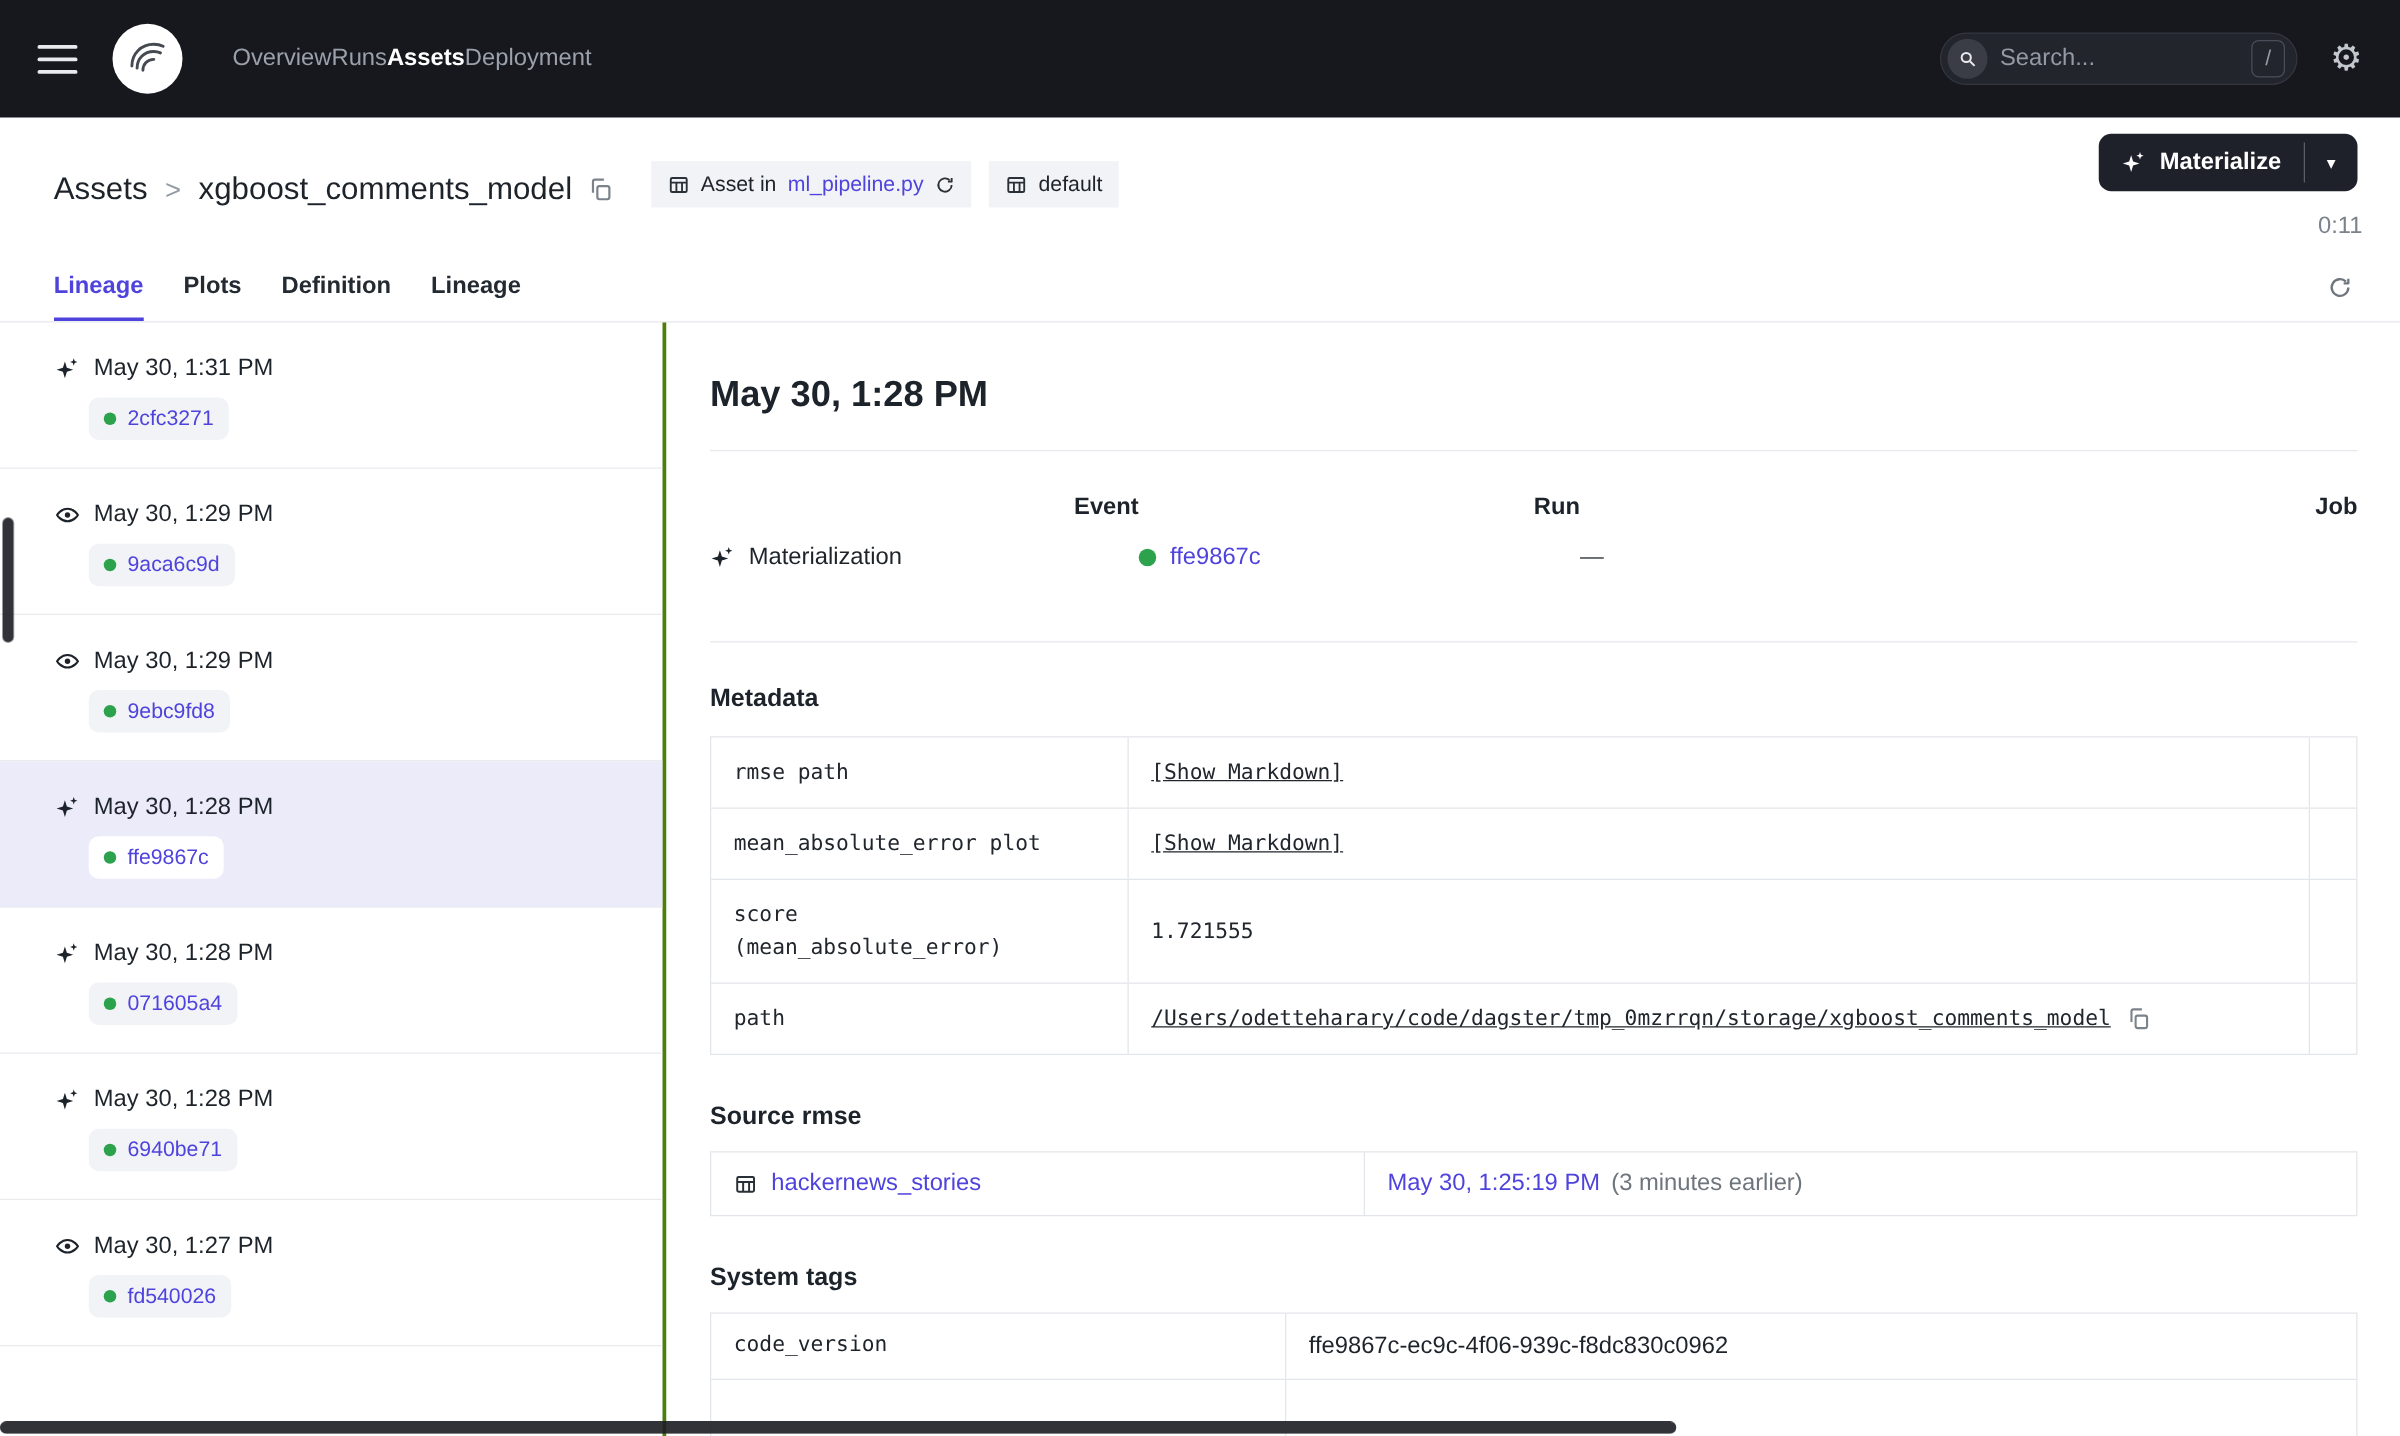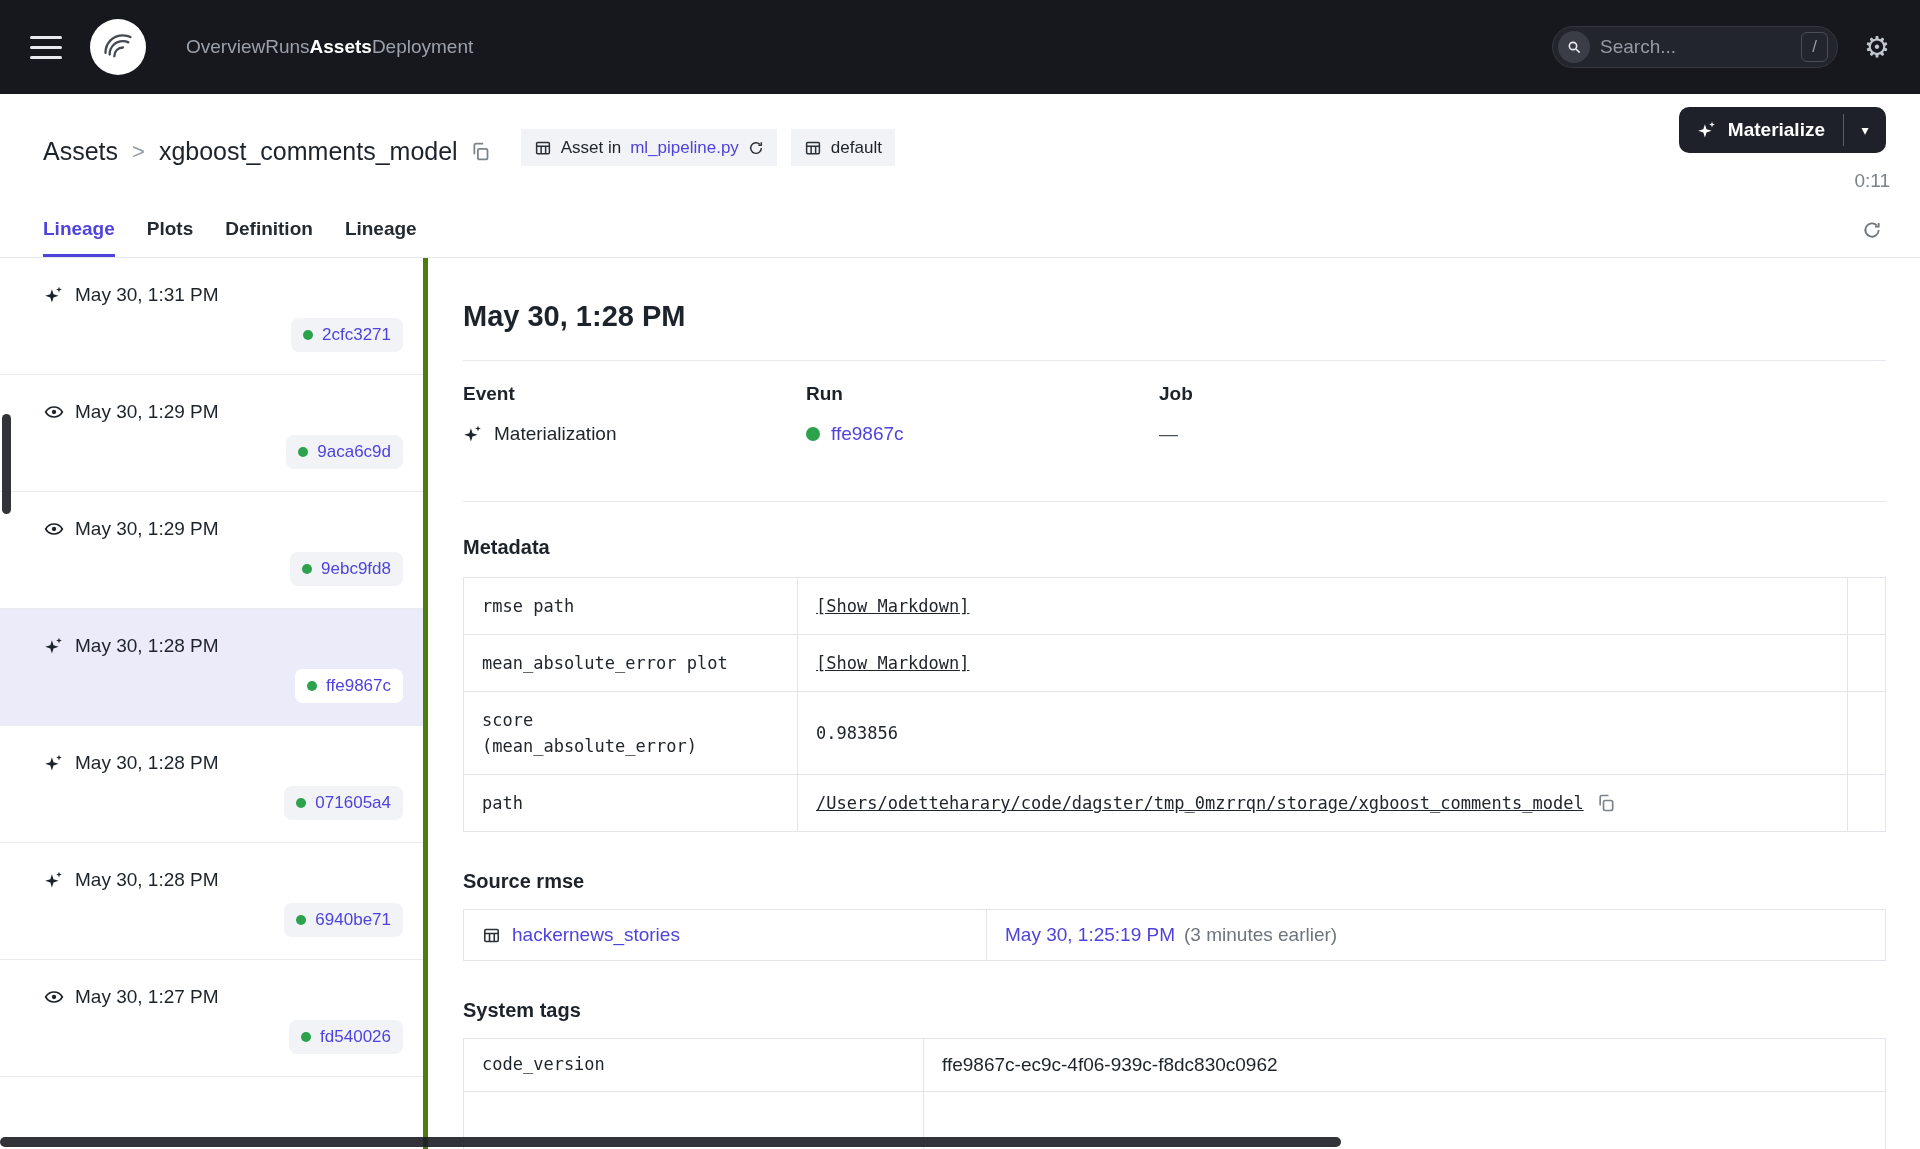--- a/index.html
+++ b/index.html
@@ -46,35 +46,35 @@
 
   
   .tabs-row { height: 92px; display: flex; align-items: flex-end; padding: 0 30px 0 43px; border-bottom: 1px solid #e5e8ec; }
   .tab { font-size: 19px; font-weight: 600; color: #232a31; padding-bottom: 17px; margin-right: 32px; cursor: pointer; }
   .tab.active { color: var(--accent, #4F43DD); box-shadow: inset 0 -3px 0 var(--accent, #4F43DD); }
   .timer { margin-left: auto; display: flex; align-items: center; gap: 28px; padding-bottom: 17px; color: #7b828c; font-size: 19px; flex-direction: column; }
   .timer .icon-btn { color: #6f767e; }
 
   
   .body-row { display: flex; height: 891px; }
-  .sidebar { width: 428px; flex: none; border-right: 5px solid #4d7c0f; overflow: hidden; text-align: right; }
+  .sidebar { width: 533px; flex: none; border-right: 3px solid #4d7c0f; overflow: hidden; }
   .ev-item { padding: 26px 20px 22px 44px; border-bottom: 1px solid #e9ebef; cursor: pointer; }
   .ev-item.sel { background: var(--selected_bg, #ECEBFA); }
   .ev-head { display: flex; align-items: center; gap: 11px; font-size: 19px; color: #1d232a; }
   .ev-head svg { color: #1d232a; flex: none; }
   .run-pill { display: inline-flex; align-items: center; gap: 9px; background: var(--pill_bg, #F1F3F6); border-radius: 8px; height: 34px; padding: 0 12px; margin: 12px 0 0 27px; font-size: 17px; color: var(--accent, #4F43DD); cursor: pointer; }
   .sel .run-pill { background: #fff; }
   .dot { width: 10px; height: 10px; border-radius: 50%; background: var(--green, #2CA24C); flex: none; }
 
   .main { flex: 1; padding: 40px 34px 0 35px; overflow: hidden; }
   .detail-title { font-size: 29px; font-weight: 700; line-height: 36px; }
   hr.div { border: none; border-top: 1px solid #e5e8ec; }
   .hr1 { margin-top: 26px; }
   .hr2 { margin-top: 56px; }
-  .meta-cols { display: grid; grid-template-columns: 343px 353px 1fr; margin-top: 22px; }
+  .meta-cols { display: grid; grid-template-columns: 343px 353px 1fr; margin-top: 34px; text-align: right; }
   .col-label { font-weight: 700; font-size: 19px; }
   .col-value { margin-top: 18px; display: flex; align-items: center; gap: 11px; font-size: 19px; }
   .col-value svg { color: #1d232a; }
   .dot-lg { width: 14px; height: 14px; border-radius: 50%; background: var(--green, #2CA24C); }
   .run-link { color: var(--accent, #4F43DD); cursor: pointer; }
   .dash { color: #474e56; }
 
   .section-h { font-size: 20px; font-weight: 700; margin-top: 34px; }
   .src-h, .tags-h { margin-top: 38px; }
   .table { border: 1px solid var(--border, #E2E5E9); margin-top: 18px; font-family: "DejaVu Sans Mono", monospace; font-size: 17px; color: var(--link_dark, #21262D); }
@@ -351,21 +351,21 @@
             <span class="mono-link">[Show Markdown]</span>
           </div>
         <div class="t-end"></div>
       </div>
       <div class="t-row">
         <div class="t-key">
           <span>score</span><br>
           <span>(mean_absolute_error)</span>
         </div>
         <div class="t-val">
-            <span>0.983856</span>
+            <span>1.721555</span>
           </div>
         <div class="t-end"></div>
       </div>
       <div class="t-row">
         <div class="t-key">path</div>
         <div class="t-val">
           <span class="mono-link">/Users/odetteharary/code/dagster/tmp_0mzrrqn/storage/xgboost_comments_model</span>
           <button class="icon-btn">
             <svg width="20" height="20" viewBox="0 0 24 24" fill="none" stroke="currentColor" stroke-width="2">
                 <rect x="9" y="9" width="11" height="12" rx="2"></rect>

